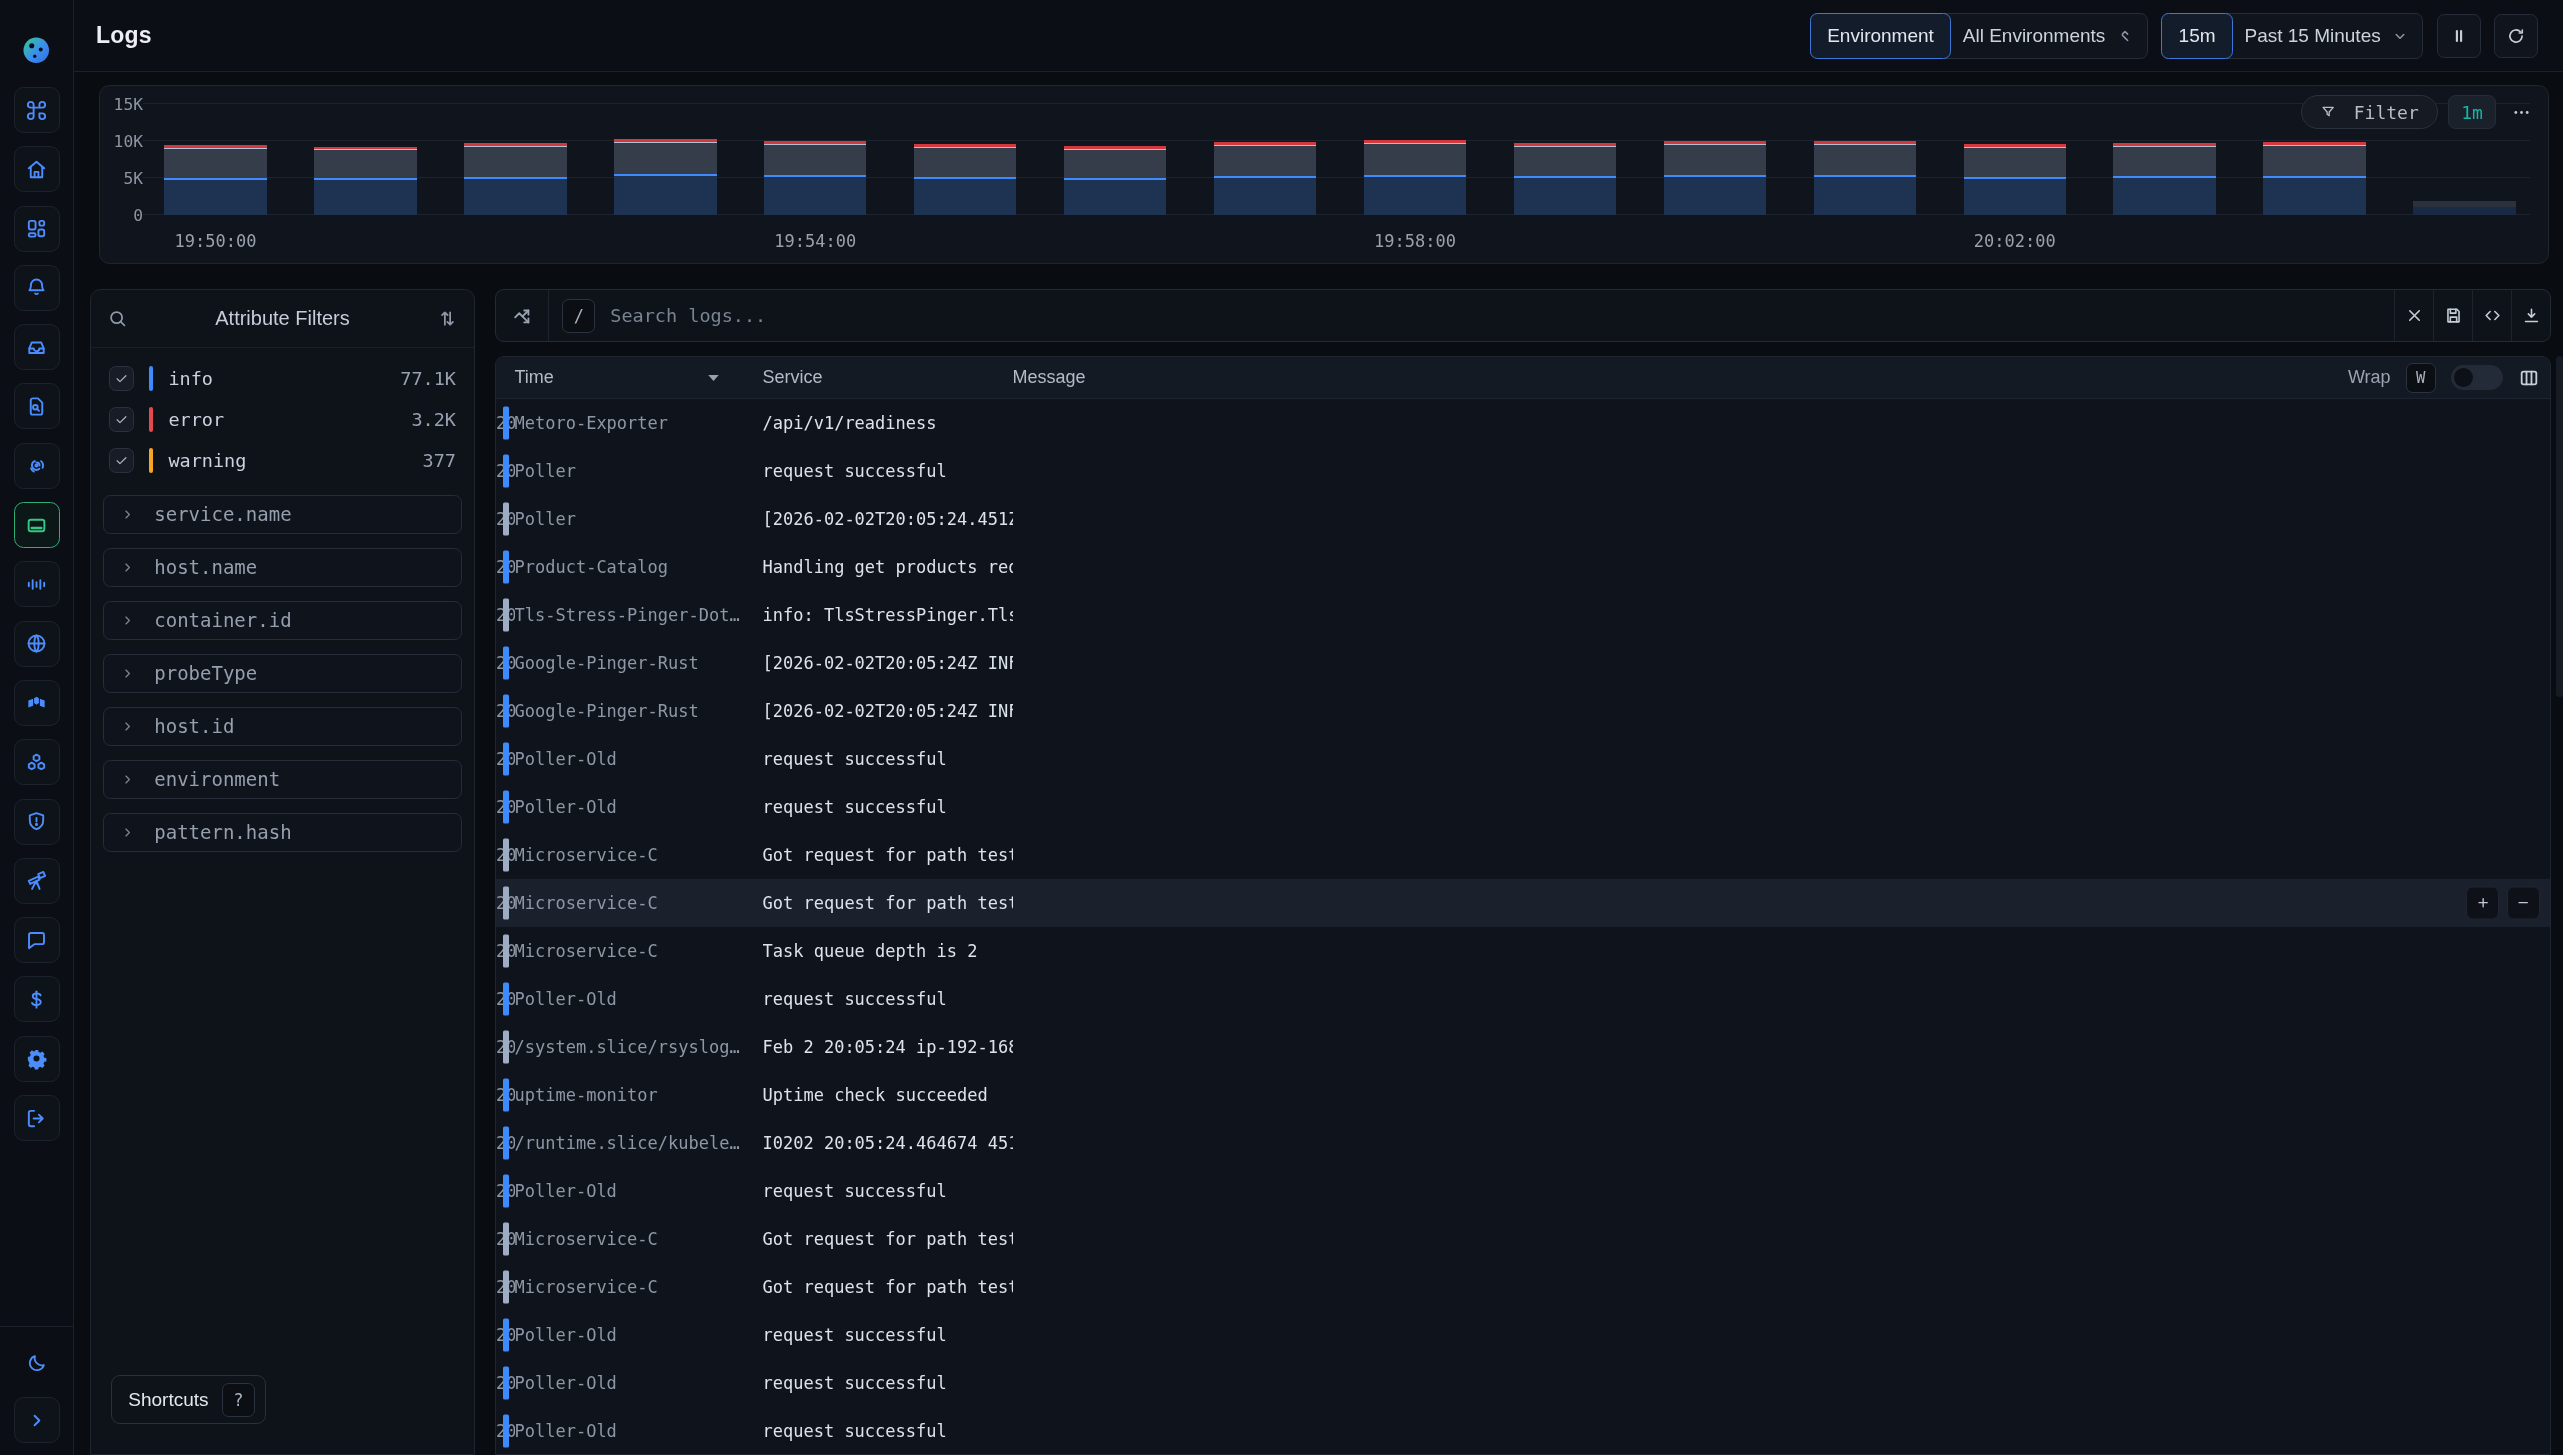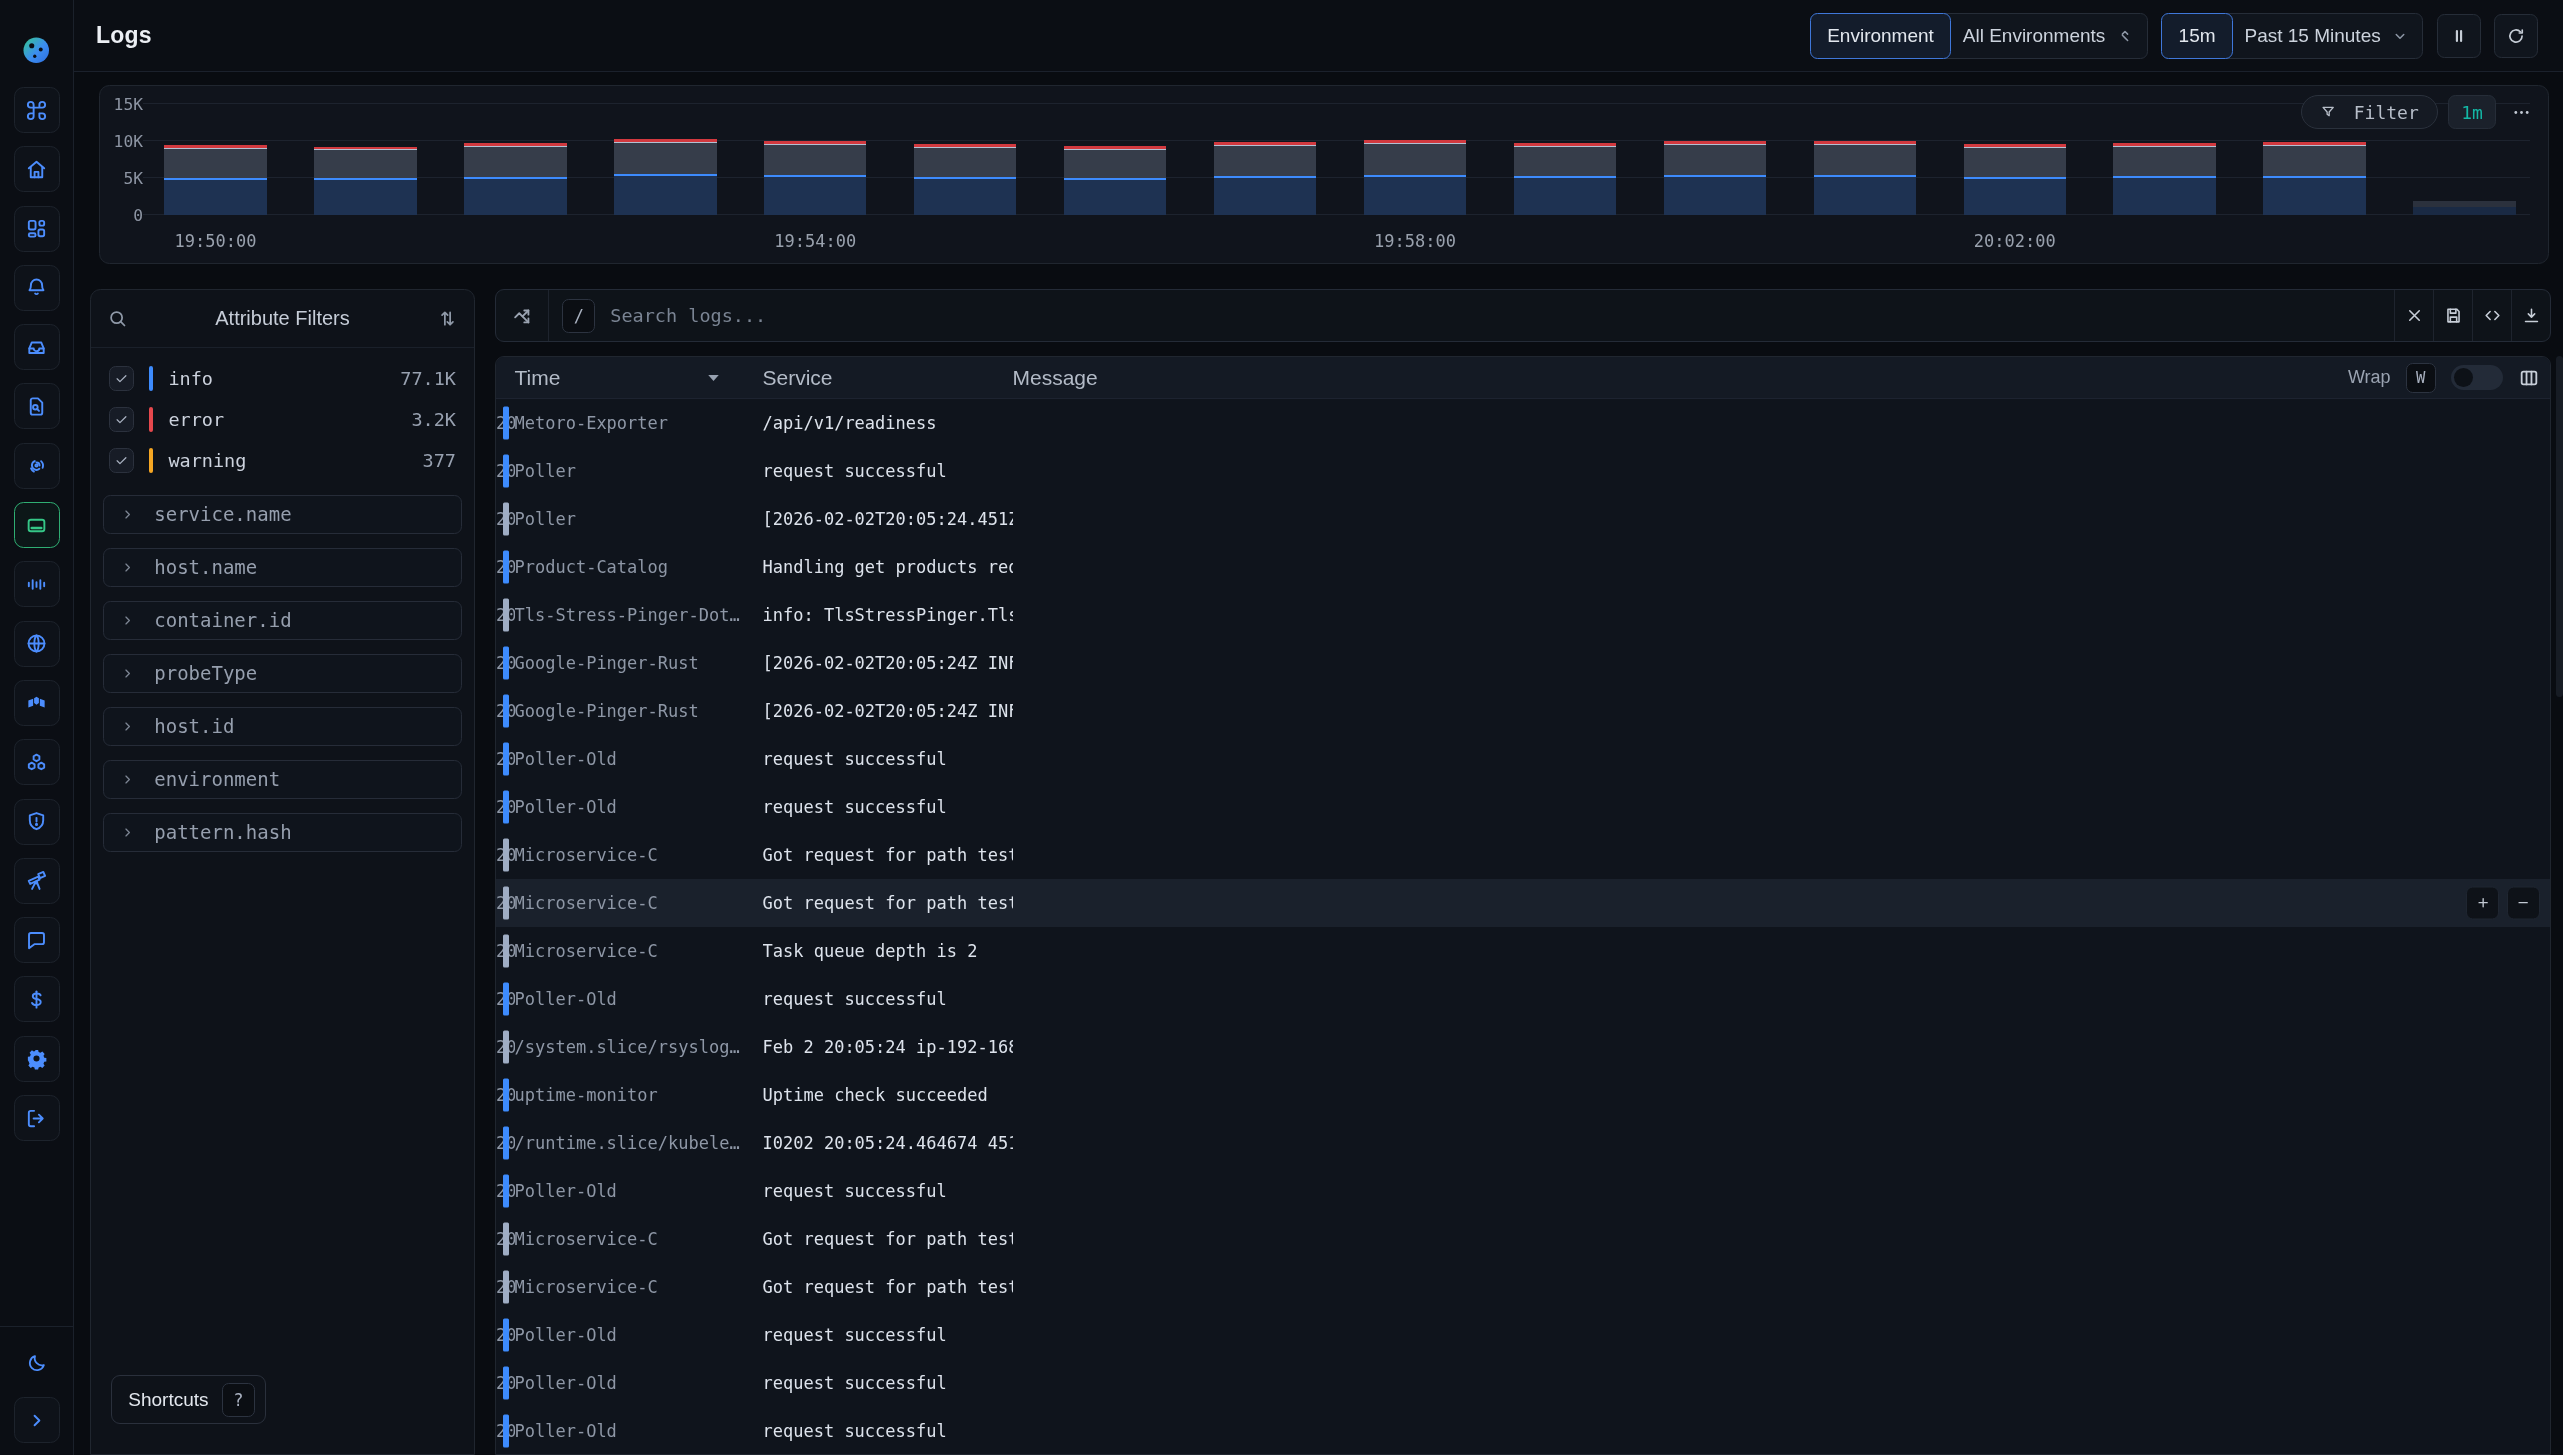--- a/index.html
+++ b/index.html
@@ -137,21 +137,21 @@
   .sa-btn svg { width:19px; height:19px; }
 
   .log-table {
     position:absolute; left:0; right:0; top:67px; bottom:0;
     border:0.7px solid #20262f; border-radius:9px 9px 0 0; background:#0f141c; overflow:hidden;
   }
   .thead {
     height:42px; background:#141a24; border-bottom:0.7px solid #1d2330; display:grid;
     grid-template-columns:18.5px 248px 250px 1fr; align-items:center; position:relative; padding-right:10.4px;
   }
-  .th { font-size:21px; color:#b3bbc7; display:flex; align-items:center;gap:38px; }
+  .th { font-size:18px; color:#b3bbc7; display:flex; align-items:center;gap:38px; }
   .th .tri { margin-left:auto; margin-right:39px; color:#97a1b0; }
   .wrap-ctl { position:absolute; right:10.4px; top:0; bottom:0; display:flex; align-items:center; gap:15px; }
   .wrap-label { font-size:18px; color:#9aa3b1; }
   .key.small { min-width:30px; height:30px; font-size:15.6px; }
   .toggle { width:52px; height:25px; border-radius:12.6px; background:#232b38; position:relative; cursor:pointer; }
   .toggle .knob { position:absolute; left:3px; top:3px; width:19px; height:19px; border-radius:50%; background:#0d1117; }
   .cols-btn { background:none; border:none; color:#c7ced8; cursor:pointer; }
   .cols-btn svg { width:22px; height:22px; }
 
   .rows { position:absolute; left:0; right:0; top:42px; bottom:0; overflow:hidden; }

